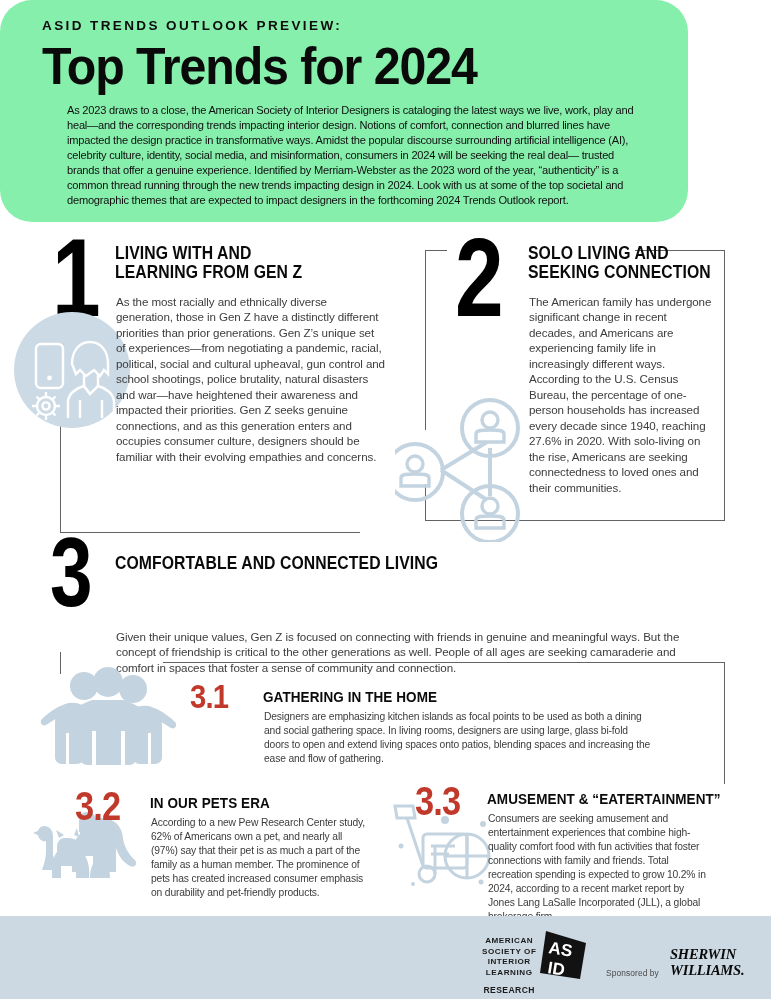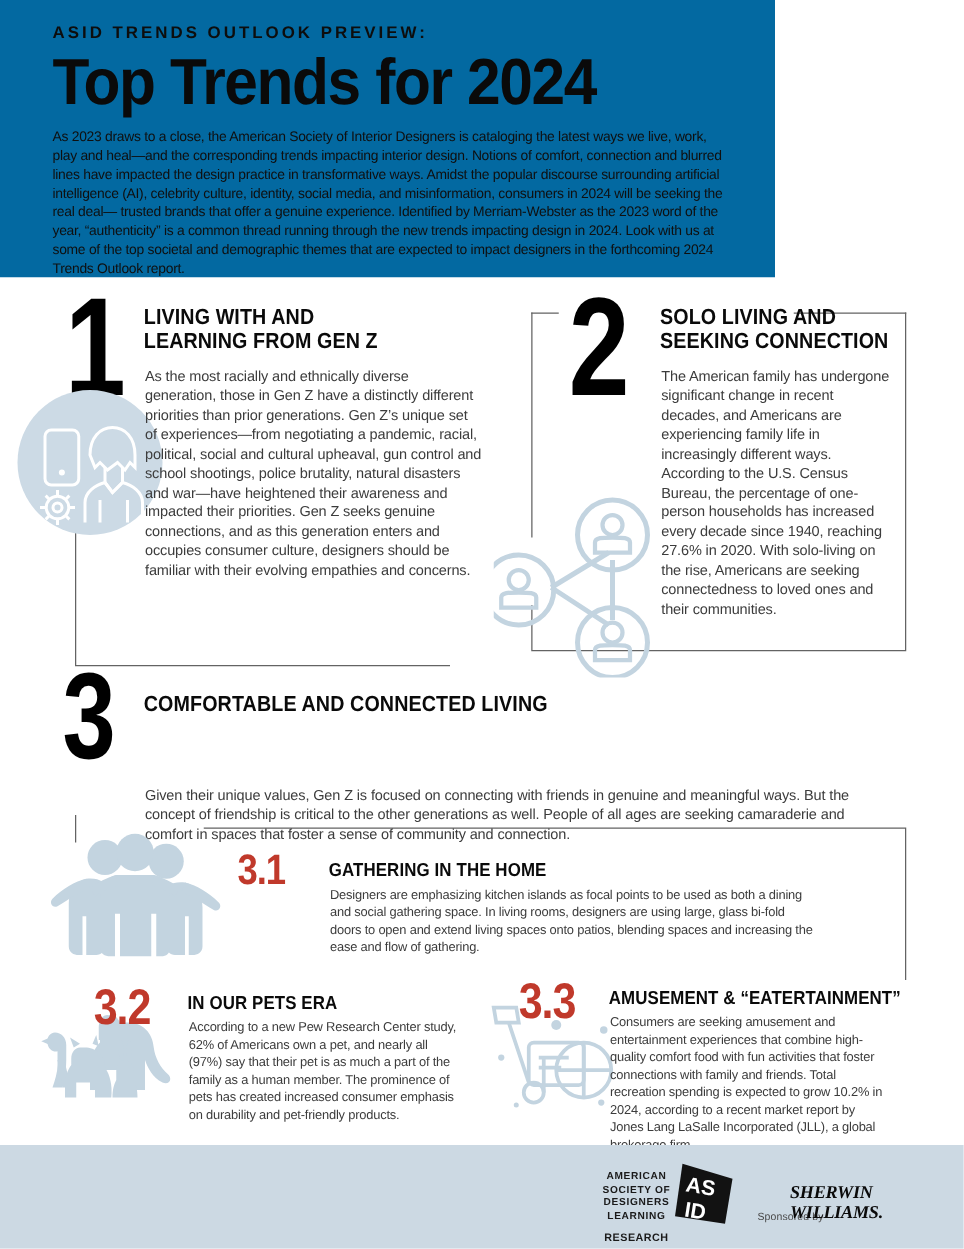--- a/index.html
+++ b/index.html
@@ -12,23 +12,24 @@
   #page {
     position: relative;
     width: 771px; height: 999px;
     background: #ffffff;
   }
 
   
   .header {
     position: absolute;
     left: 0; top: 0;
-    width: 620px; height: 222px;
-    background: #0369a1;
+    width: 688px; height: 222px;
+    background: #86efac;
     padding: 18px 42px 0 42px;
+    border-radius: 32px;
   }
   .eyebrow {
     font-size: 13.5px;
     font-weight: bold;
     letter-spacing: 2.4px;
     color: #0d0d0d;
     font-family: "Liberation Sans", sans-serif;
   }
   .big-title {
     font-family: "Liberation Sans Narrow", "Liberation Sans", sans-serif;
@@ -41,20 +42,21 @@
     transform: scaleX(0.93);
     transform-origin: left center;
   }
   .intro {
     margin-top: 10px;
     font-size: 11.1px;
     line-height: 1.355;
     color: #0f0f0f;
     letter-spacing: -0.22px;
     max-width: 694px;
+    margin-left: 25px;
   }
 
   
   .body-area {
     position: absolute;
     left: 0; top: 222px;
     width: 771px; height: 694px;
     background: #ffffff;
   }
 
@@ -150,21 +152,21 @@
   }
   .sponsored {
     position: absolute;
     left: 606px; top: 968px;
     font-size: 8.4px;
     color: #4a4a4a;
     letter-spacing: 0.1px;
   }
   .sw-logo {
     position: absolute;
-    left: 632px; top: 946px;
+    left: 670px; top: 946px;
     font-family: "Liberation Serif", serif;
     font-style: italic;
     font-weight: bold;
     font-size: 14.5px;
     line-height: 1.13;
     color: #0a0a0a;
     letter-spacing: -0.2px;
   }
   .abs { position: absolute; }
 </style>
@@ -334,21 +336,21 @@
     <div class="sub-head abs" style="left:487px; top:568px; width:290px;">AMUSEMENT &amp; “EATERTAINMENT”</div>
     <div class="sec-body-narrow abs" style="left:488px; top:590px; width:222px;">Consumers are seeking amusement and entertainment experiences that combine high-quality comfort food with fun activities that foster connections with family and friends. Total recreation spending is expected to grow 10.2% in 2024, according to a recent market report by Jones Lang LaSalle Incorporated (JLL), a global brokerage firm.</div>
 
   </div>
 
   <div class="footer"></div>
 
   <div class="asid-words">
     <div>AMERICAN</div>
     <div>SOCIETY OF</div>
-    <div>DESIGNERS</div>
+    <div>INTERIOR</div>
     <div>LEARNING</div>
     <div class="asid-research">RESEARCH</div>
   </div>
 
   <svg class="abs" style="left:534px; top:929px;" width="54" height="56" viewBox="0 0 54 56">
     <polygon points="12,2 52,14 46,50 6,44" fill="#121212"></polygon>
     <text x="14" y="24" font-family="Liberation Sans, sans-serif" font-size="17" font-weight="bold" fill="#ffffff" transform="rotate(9 14 24)">AS</text>
     <text x="13" y="44" font-family="Liberation Sans, sans-serif" font-size="17" font-weight="bold" fill="#ffffff" transform="rotate(9 13 44)">ID</text>
   </svg>
 

